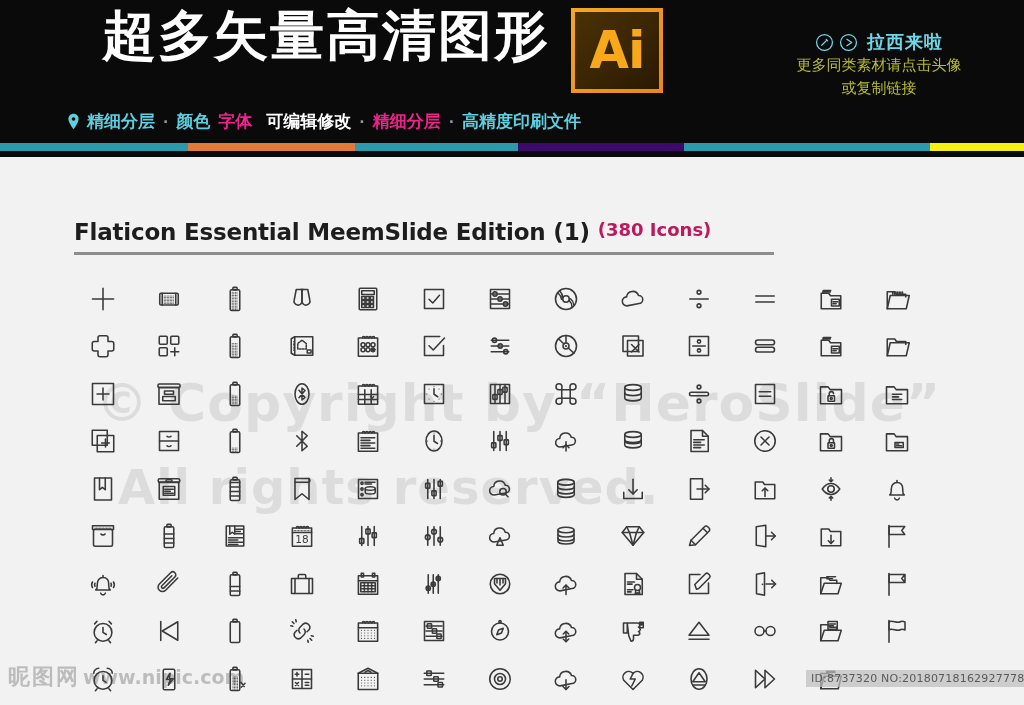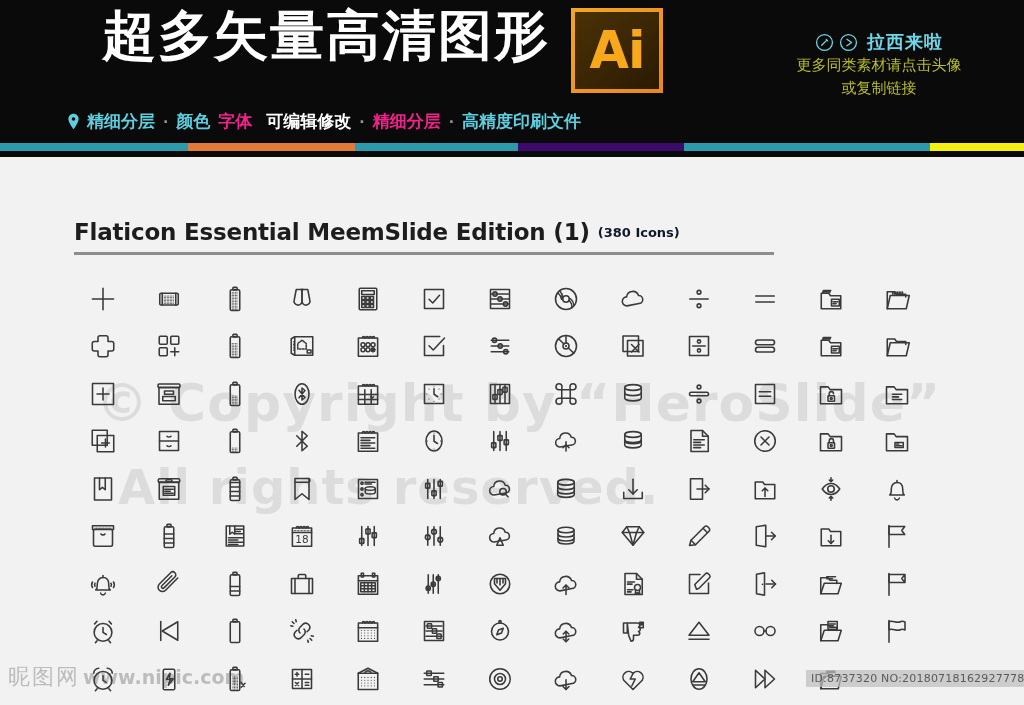--- a/index.html
+++ b/index.html
@@ -82,29 +82,29 @@
     background:#0a0a0a;
   }
 
   
   #content {
     position:absolute; left:0; top:157px; width:1024px; height:548px;
     background:#f2f2f2;
   }
   #section-title-row {
     position:absolute; left:74px; top:62px;
-    display:flex; align-items:center; gap:8px; white-space:nowrap;
+    display:flex; align-items:flex-start; gap:8px; white-space:nowrap;
   }
   #section-title {
     font-family:"DejaVu Sans","Liberation Sans",sans-serif;
     font-size:23px; font-weight:700; color:#1d1d1d; letter-spacing:-0.2px;
   }
   #section-count {
     font-family:"DejaVu Sans","Liberation Sans",sans-serif;
-    font-size:13px; font-weight:700; color:#0f172a;
+    font-size:18px; font-weight:700; color:#be185d;
   }
   #title-rule {
     position:absolute; left:74px; top:95px; width:700px; height:3px;
     background:#8d8d8d;
   }
 
   
   #icon-grid {
     position:absolute; left:70px; top:118px;
     width:860px;
@@ -129,21 +129,21 @@
   #wm2 { left:118px; top:302px; font-size:48px; letter-spacing:1px; }
 
   
   #footer-wm {
     position:absolute; left:8px; top:662px;
     display:flex; align-items:center; gap:3px;
     font-family:"DejaVu Sans","Liberation Sans",sans-serif;
     opacity:0.3; pointer-events:none; user-select:none;
   }
   #footer-wm-cn {
-    font-size:22px; font-weight:400; color:#444;
+    font-size:22px; font-weight:700; color:#444;
     letter-spacing:2px;
   }
   #footer-wm-url {
     font-size:19px; font-weight:700; color:#444; letter-spacing:0px;
   }
   #id-badge {
     position:absolute; left:806px; top:670px;
     background:rgba(190,190,190,0.72);
     padding:2px 5px;
     font-family:"DejaVu Sans","Liberation Sans",sans-serif;

